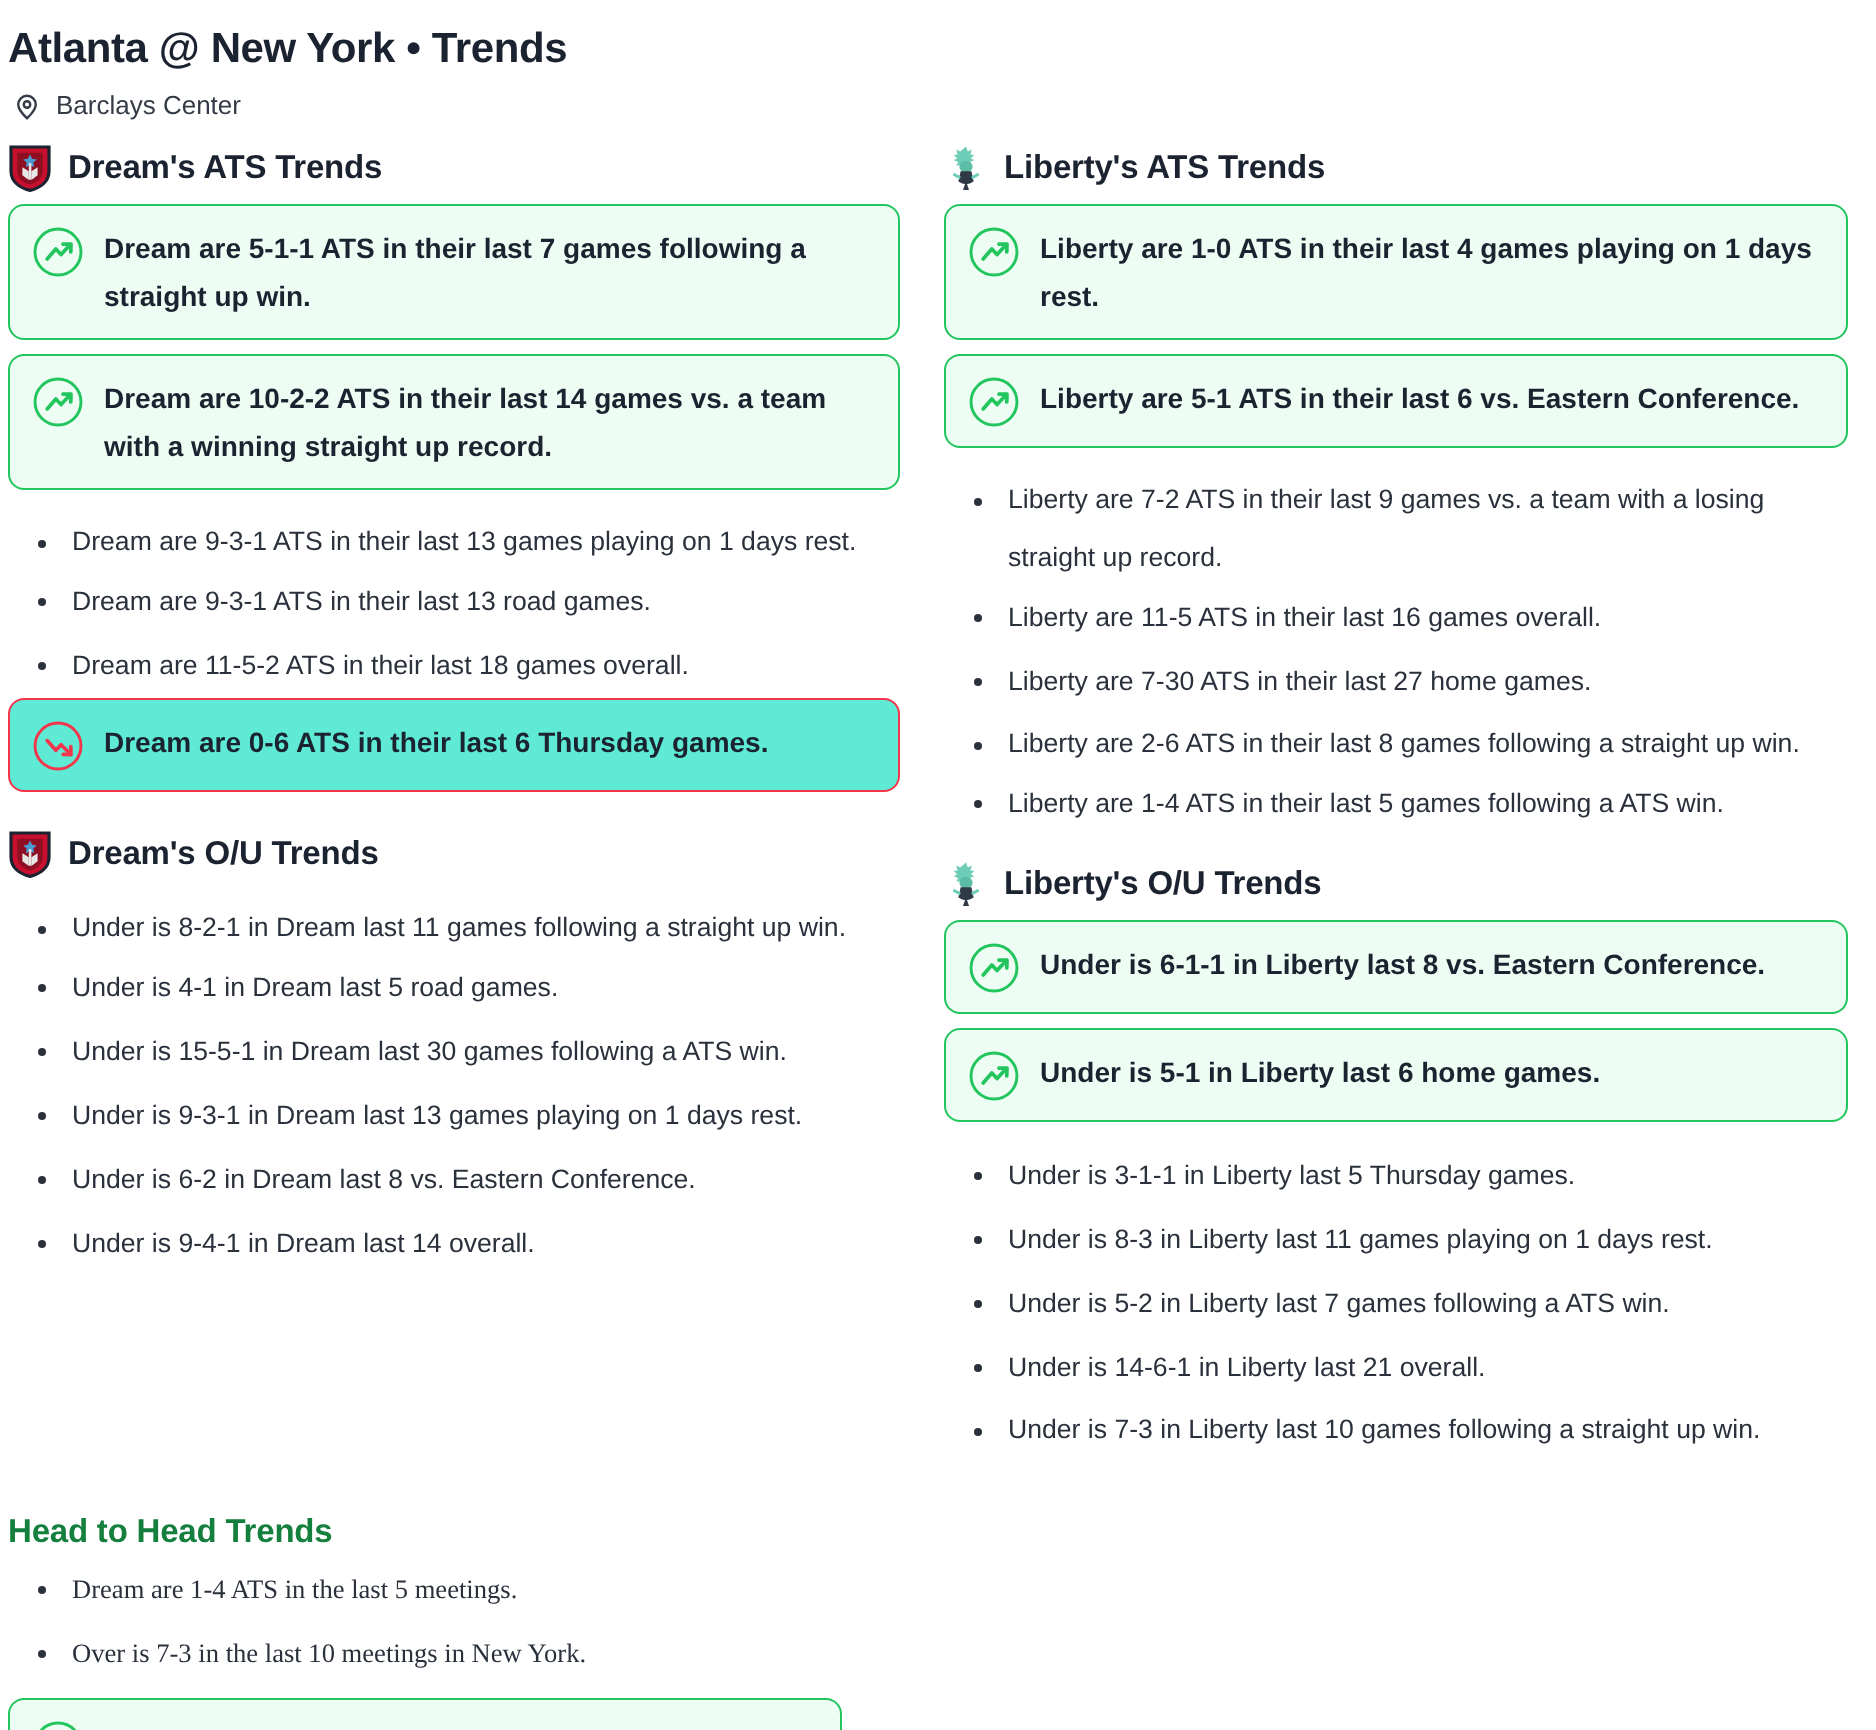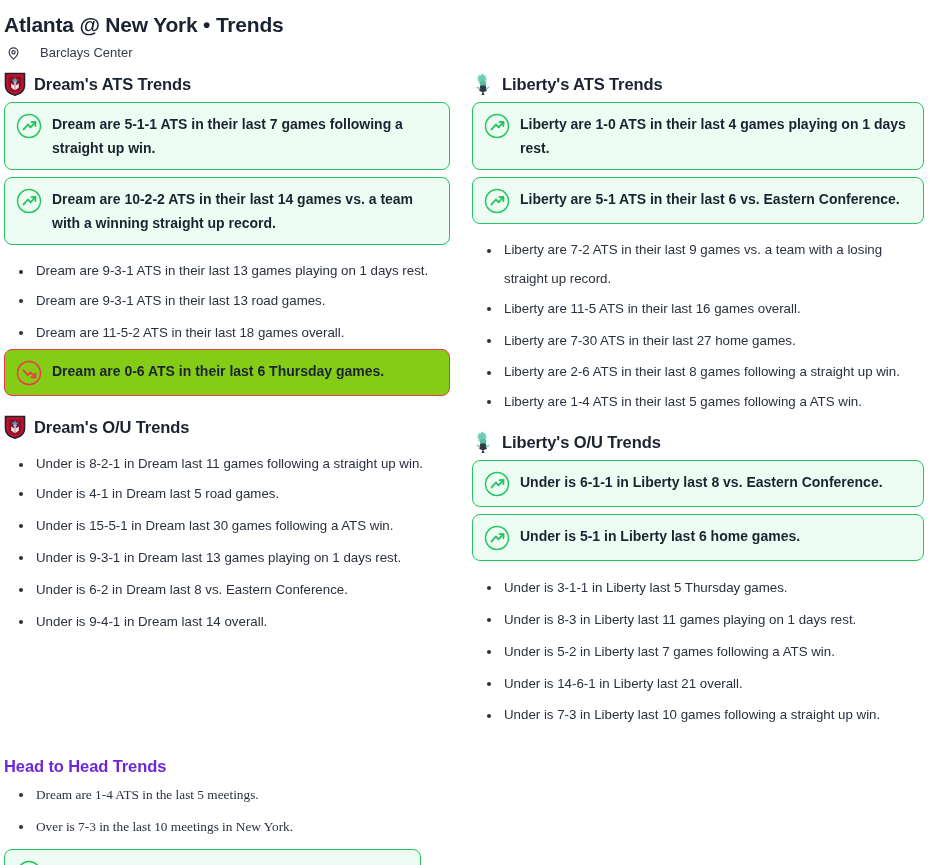--- a/index.html
+++ b/index.html
@@ -31,21 +31,20 @@
     display: flex;
     align-items: center;
     gap: 7px;
     padding: 8px 0 0 6px;
     height: 22px;
   }
   .venue-text {
     font-size: 13px;
     color: #343b46;
     line-height: 16px;
-    margin-left: 12px;
   }
   .pin-icon { width: 15px; height: 15px; display:block; }
 
   
   .cols {
     display: flex;
     width: 748px;
     gap: 18px;
     padding: 0;
   }
@@ -76,21 +75,21 @@
     border-radius: 8px;
     padding: 9px 12px 9px 11px;
     margin: 0 0 7px 4px;
     line-height: 24px;
   }
   .hl.up {
     background: #edfdf3;
     border: 1.3px solid #22c55e;
   }
   .hl.down {
-    background: #84cc16;
+    background: #5eead4;
     border: 1.3px solid #f4364c;
   }
   .hl-icon { width: 26px; height: 26px; flex: 0 0 26px; margin-top: 1px; }
   .hl-text {
     font-size: 14px;
     font-weight: bold;
     color: #1b2330;
     line-height: 24px;
   }
   .hl.narrow { display: inline-flex; margin-left: 4px; }
@@ -118,21 +117,21 @@
     border-radius: 50%;
     background: #2a313c;
   }
   ul.trend-list li.wrap { line-height: 29px; }
 
   
   .h2h { padding-top: 26px; }
   .h2h-title {
     font-size: 16.5px;
     font-weight: bold;
-    color: #6d28d9;
+    color: #15803d;
     padding: 0 0 0 4px;
     line-height: 22px;
     letter-spacing: -0.1px;
   }
   .h2h ul.trend-list { padding-top: 2px; font-family: Liberation Serif, serif; }
   .h2h-card-wrap { padding-top: 6px; }
 </style>
 </head>
 <body>
 

